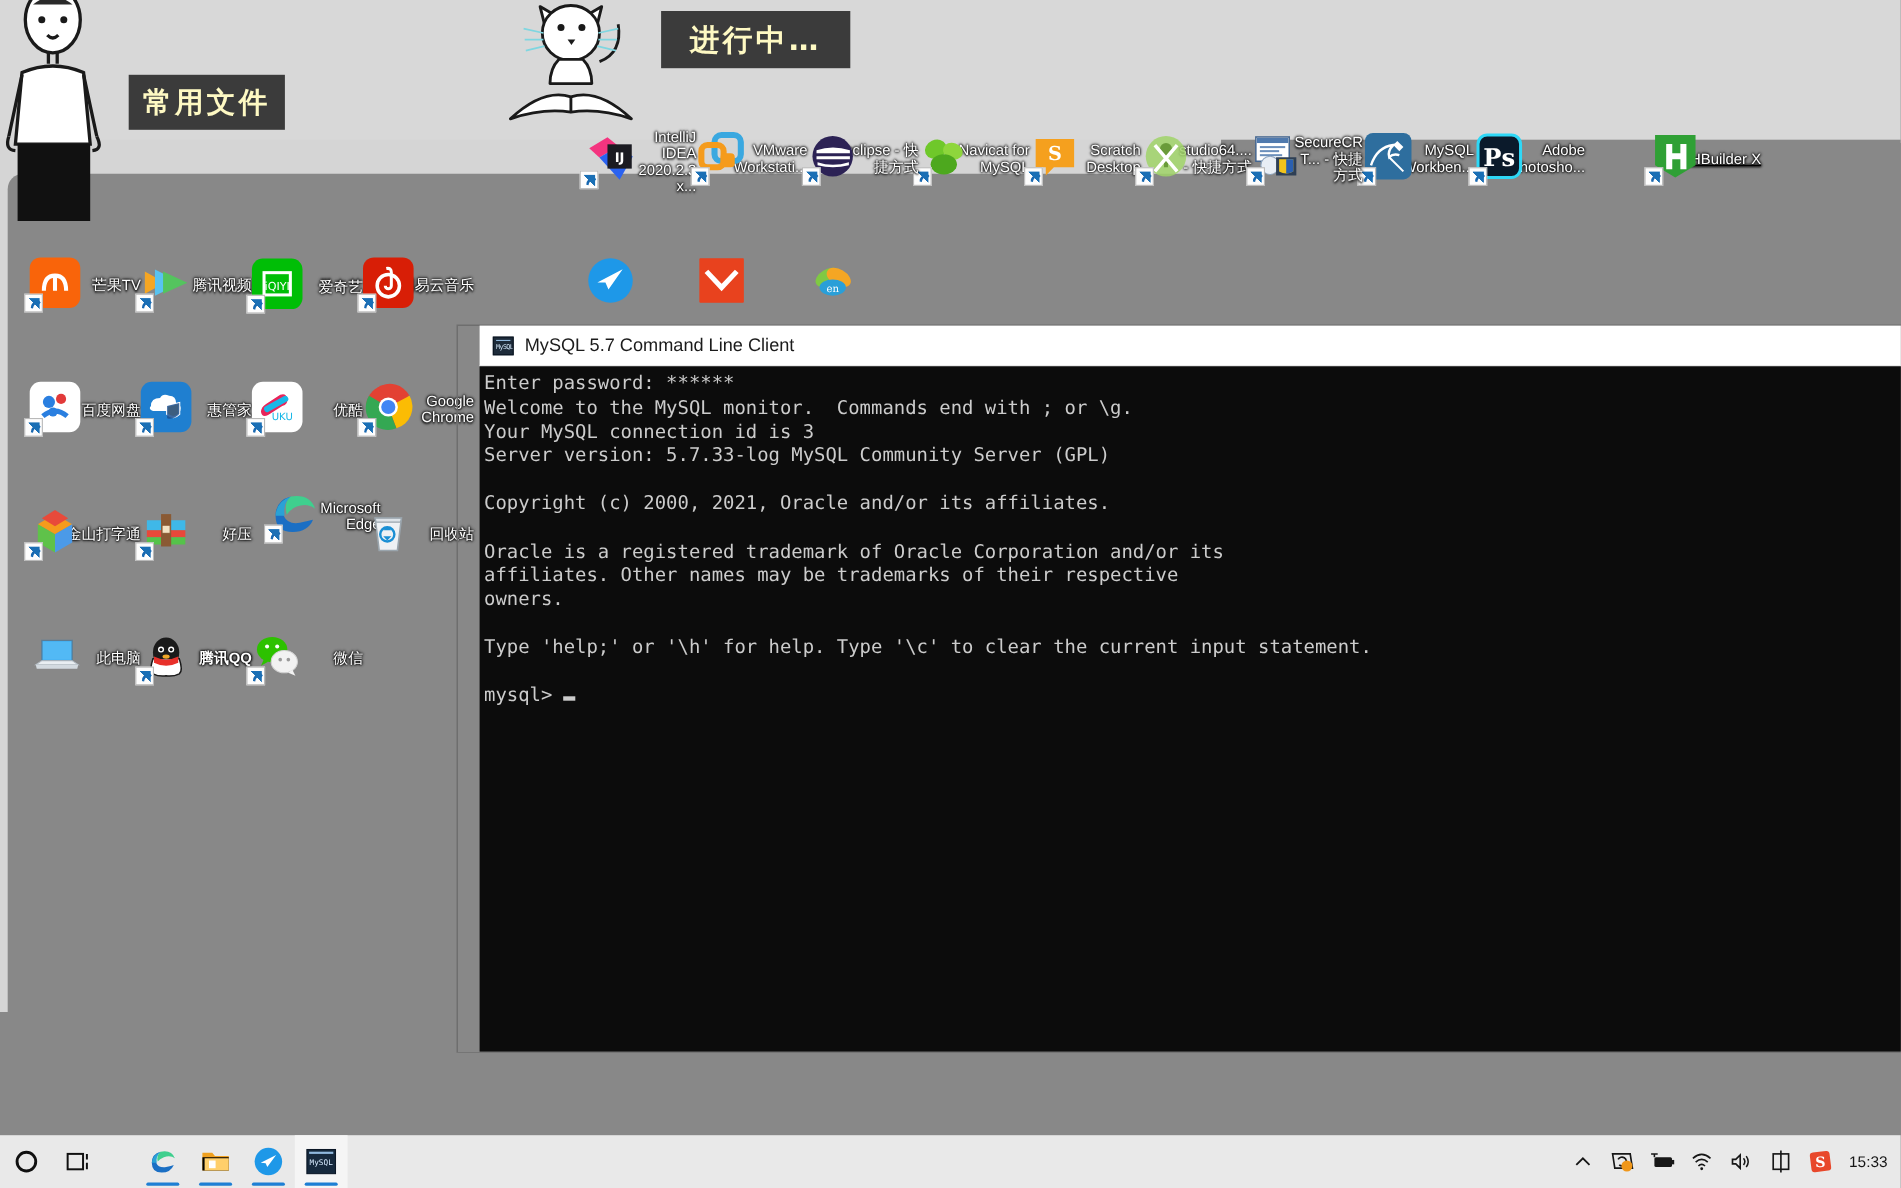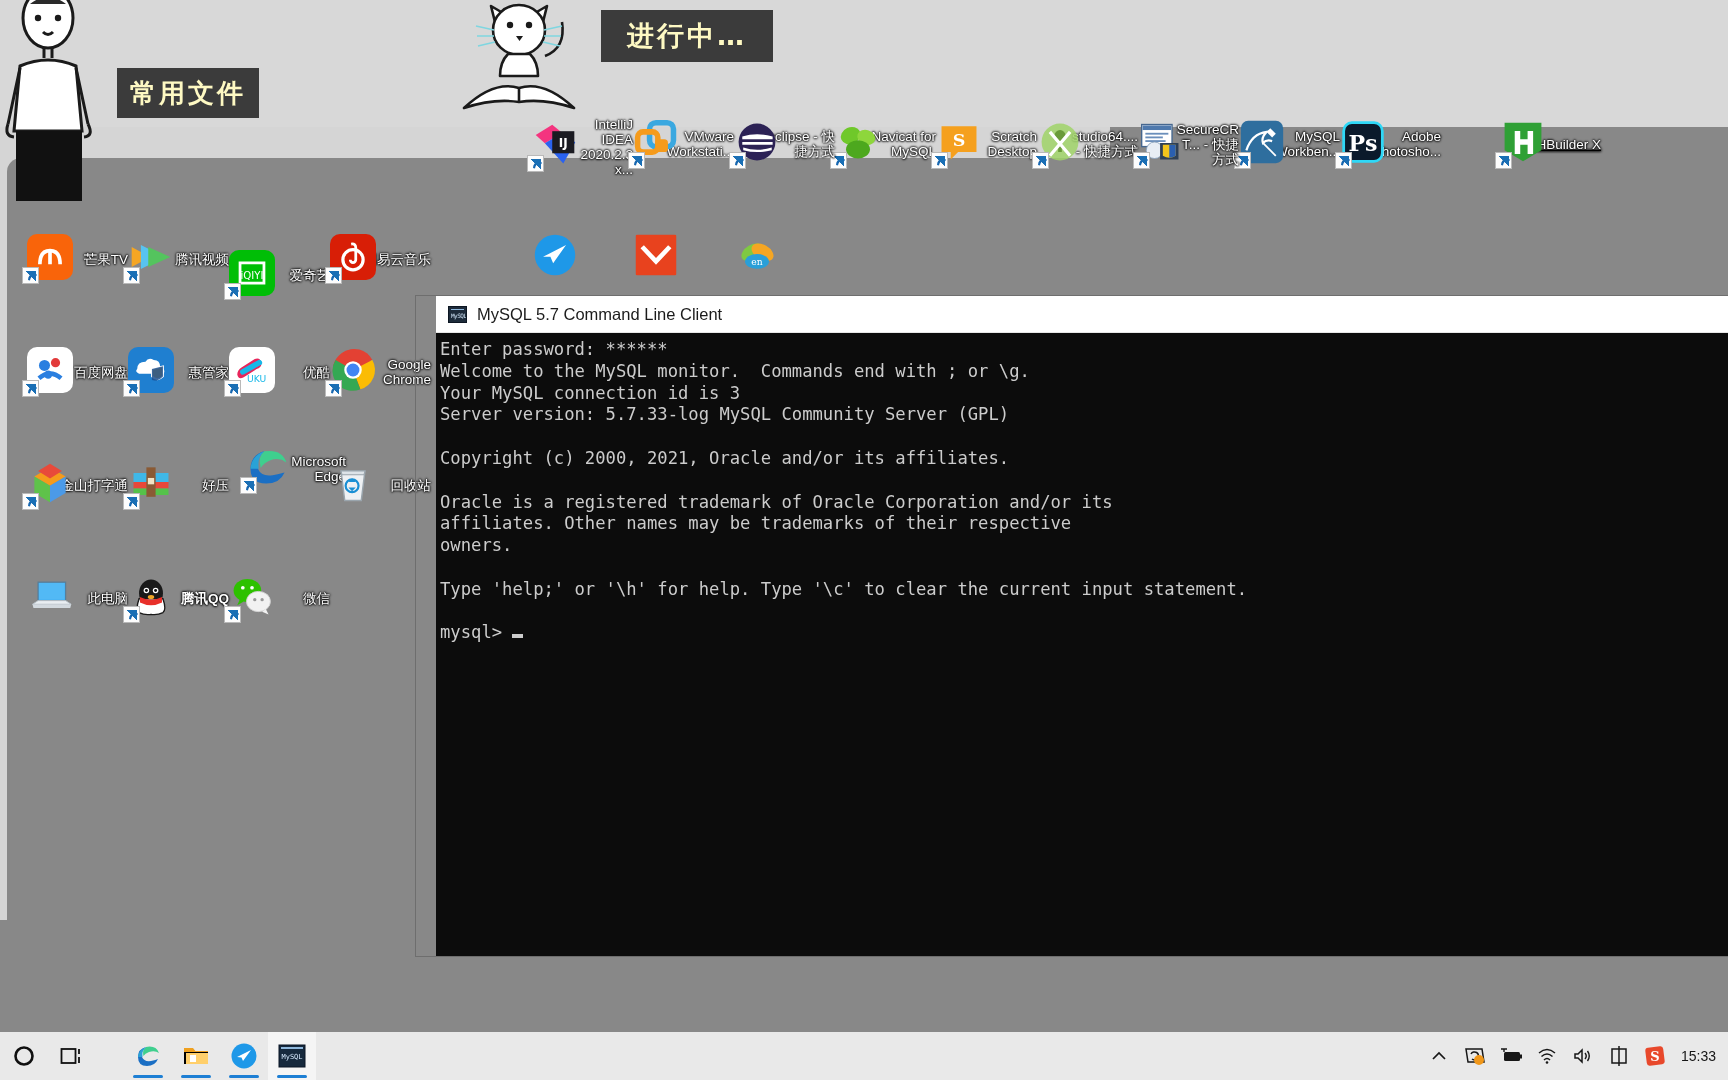--- a/index.html
+++ b/index.html
@@ -368,21 +368,21 @@
             <path d="M22 14 L46 25 L22 36 Z" fill="#54c45e"></path>
           </svg>
           <div class="shortcut-badge">
             <svg class="shortcut-arrow" width="13" height="13" viewBox="0 0 13 13">
               <path d="M3 10 Q3 4 9 4 L9 1.5 L12 5 L9 8.5 L9 6.2 Q5.5 6.2 5 10.5Z" fill="#1767b0"></path>
             </svg>
           </div>
         </div>
         <div class="icon-label">腾讯视频</div>
       </div>
-      <div class="icon-cell" style="left: 227px; top: 248px; gap: 36px;">
+      <div class="icon-cell" style="left: 227px; top: 233px; gap: 36px;">
         <div class="icon-art">
           <div class="sq" style="background:#00be06"></div>
           <svg class="sq" viewBox="0 0 50 50">
             <rect x="12" y="14" width="26" height="22" fill="none" stroke="#fff" stroke-width="3"></rect>
             <text x="25" y="31" font-size="11" fill="#fff" text-anchor="middle" font-family="DejaVu Sans, sans-serif">iQIYI</text>
           </svg>
           <div class="shortcut-badge">
             <svg class="shortcut-arrow" width="13" height="13" viewBox="0 0 13 13">
               <path d="M3 10 Q3 4 9 4 L9 1.5 L12 5 L9 8.5 L9 6.2 Q5.5 6.2 5 10.5Z" fill="#1767b0"></path>
             </svg>

